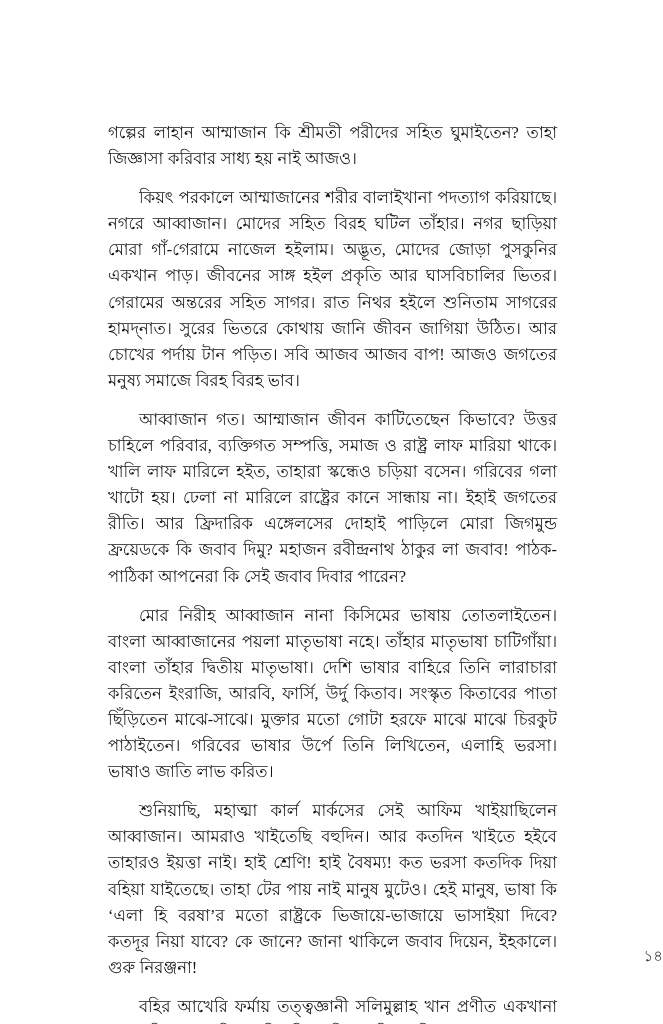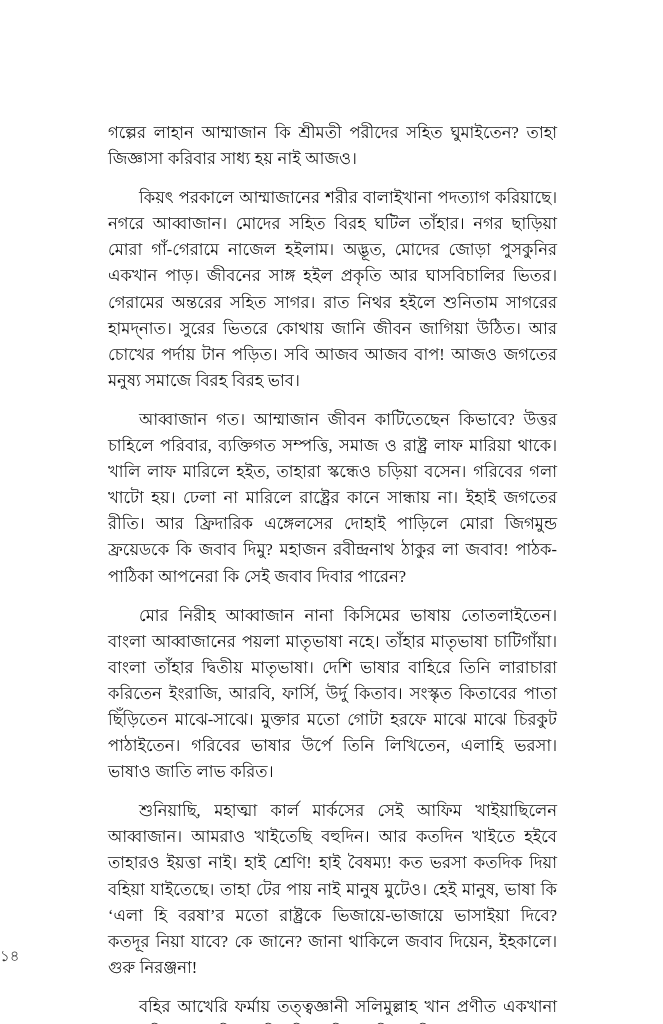--- a/index.html
+++ b/index.html
@@ -40,25 +40,26 @@
     margin-bottom: 0;
   }
   .para.indent {
     text-indent: 31px;
   }
   .page-number {
     position: absolute;
     left: 0;
     right: 0;
     top: 938px;
-    text-align: left;
+    text-align: right;
     font-size: 15px;
     line-height: 20px;
     color: #3c3c3c;
     font-family: "Liberation Serif", "DejaVu Serif", serif;
+    padding-left: 22px;
   }
 </style>
 </head>
 <body>
 
 <div class="page">
 
   <div class="text-block">
     <p class="para">গল্পের লাহান আম্মাজান কি শ্রীমতী পরীদের সহিত ঘুমাইতেন? তাহা জিজ্ঞাসা করিবার সাধ্য হয় নাই আজও।</p>
     <p class="para indent">কিয়ৎ পরকালে আম্মাজানের শরীর বালাইখানা পদত্যাগ করিয়াছে। নগরে আব্বাজান। মোদের সহিত বিরহ ঘটিল তাঁহার। নগর ছাড়িয়া মোরা গাঁ-গেরামে নাজেল হইলাম। অদ্ভূত, মোদের জোড়া পুসকুনির একখান পাড়। জীবনের সাঙ্গ হইল প্রকৃতি আর ঘাসবিচালির ভিতর। গেরামের অন্তরের সহিত সাগর। রাত নিথর হইলে শুনিতাম সাগরের হামদ্‌নাত। সুরের ভিতরে কোথায় জানি জীবন জাগিয়া উঠিত। আর চোখের পর্দায় টান পড়িত। সবি আজব আজব বাপ! আজও জগতের মনুষ্য সমাজে বিরহ বিরহ ভাব।</p>

